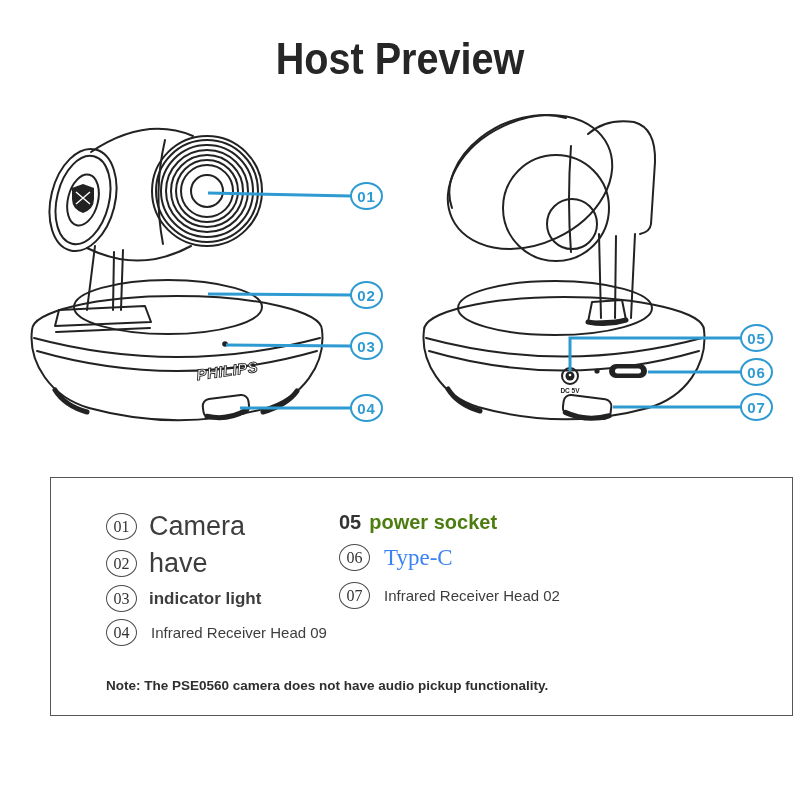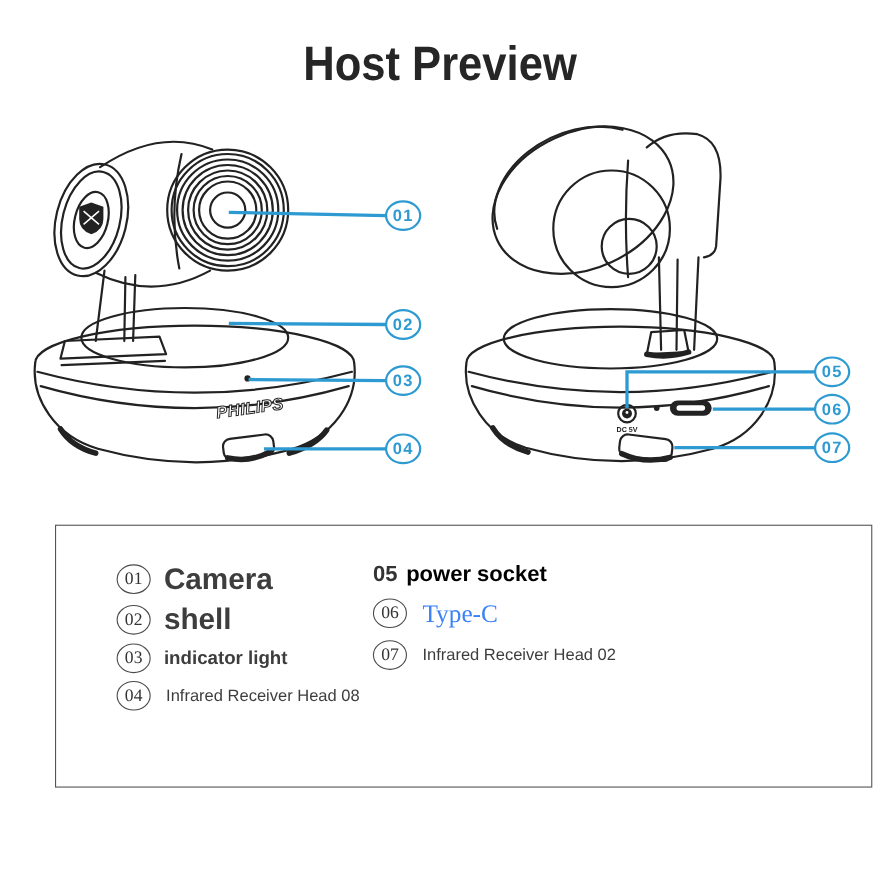--- a/index.html
+++ b/index.html
@@ -39,26 +39,26 @@
     position:absolute;left:50px;top:477px;width:743px;height:239px;
     border:1.5px solid #555;box-sizing:border-box;background:#fff;
   }
   .lrow{position:absolute;display:flex;align-items:center;}
   .cnum{
     display:inline-flex;align-items:center;justify-content:center;
     width:29px;height:25px;border:1.5px solid #4a4a4a;border-radius:50%;
     font-family:"Liberation Serif",serif;font-size:16px;color:#333;flex:0 0 auto;
   }
   .lbl{color:#3d3d3d;white-space:nowrap;}
-  .lbl-xl{font-size:27px;font-weight:700;margin-left:12px;}
+  .lbl-xl{font-size:27px;font-weight:400;margin-left:12px;}
   .lbl-md{font-size:17px;font-weight:600;margin-left:12px;text-align:center;}
   .lbl-sm{font-size:15px;font-weight:400;margin-left:14px;}
   .lbl-serif{font-family:"Liberation Serif",serif;font-size:23px;font-weight:400;margin-left:14px;color:#3b82f6;}
   .num-plain{font-size:20px;font-weight:700;color:#333;}
-  .lbl-plain{font-size:20px;font-weight:700;margin-left:8px;color:#000000;}
+  .lbl-plain{font-size:20px;font-weight:700;margin-left:8px;color:#4d7c0f;}
   .rl1{left:55px;top:33px;}  .rl2{left:55px;top:70px;}  .rl3{left:55px;top:107px;}  .rl4{left:55px;top:141px;}
   .rr1{left:288px;top:33px;} .rr2{left:288px;top:66px;} .rr3{left:288px;top:104px;}
   .note{
     position:absolute;left:55px;top:200px;font-size:13.5px;font-weight:700;color:#2e2e2e;
   }
   .art{stroke:#222;stroke-width:2;fill:none;stroke-linecap:round;stroke-linejoin:round;}
   .art-thick{stroke:#222;stroke-width:5;fill:none;stroke-linecap:round;}
   .art-fill{fill:#222;stroke:none;}
 </style>
 </head>
@@ -189,39 +189,40 @@
   </div>
 
   <div class="legend-box">
 
     <div class="lrow rl1">
       <span class="cnum">01</span>
       <span class="lbl lbl-xl">Camera</span>
     </div>
     <div class="lrow rl2">
       <span class="cnum">02</span>
-      <span class="lbl lbl-xl">shell</span>
+      <span class="lbl lbl-xl">have</span>
     </div>
     <div class="lrow rl3">
       <span class="cnum">03</span>
       <span class="lbl lbl-md">indicator light</span>
     </div>
     <div class="lrow rl4">
       <span class="cnum">04</span>
-      <span class="lbl lbl-sm">Infrared Receiver Head 08</span>
+      <span class="lbl lbl-sm">Infrared Receiver Head 09</span>
     </div>
 
     <div class="lrow rr1">
       <span class="num-plain">05</span>
       <span class="lbl lbl-plain">power socket</span>
     </div>
     <div class="lrow rr2">
       <span class="cnum">06</span>
       <span class="lbl lbl-serif">Type-C</span>
     </div>
     <div class="lrow rr3">
       <span class="cnum">07</span>
       <span class="lbl lbl-sm">Infrared Receiver Head 02</span>
     </div>
 
+    <div class="note">Note: The PSE0560 camera does not have audio pickup functionality.</div>
   </div>
 
 </div>
 
 </body></html>

